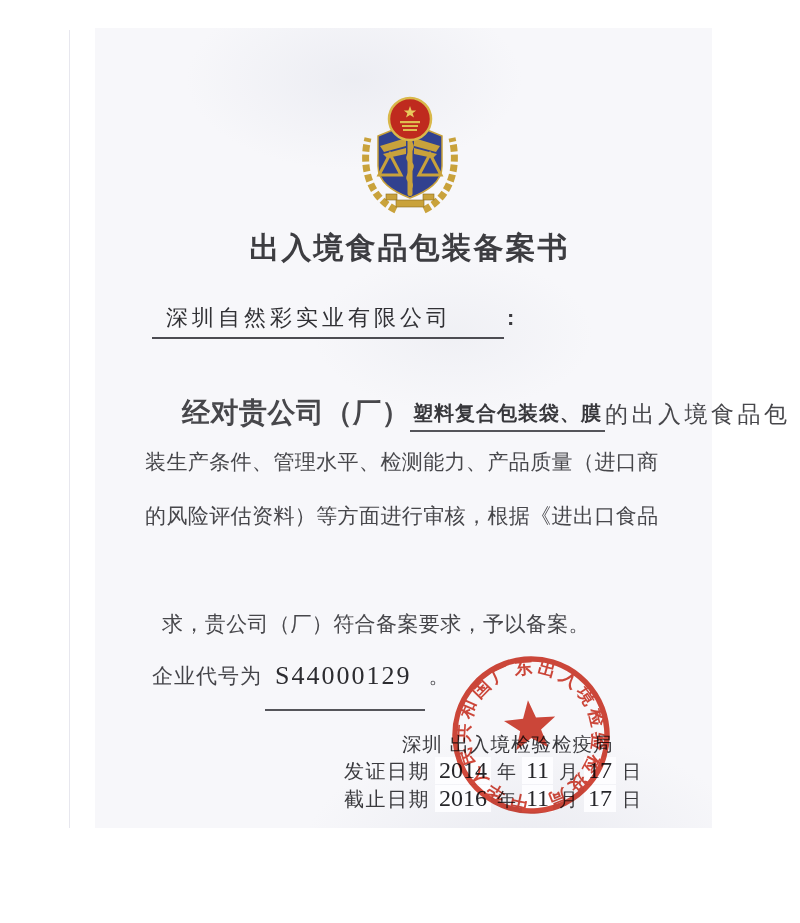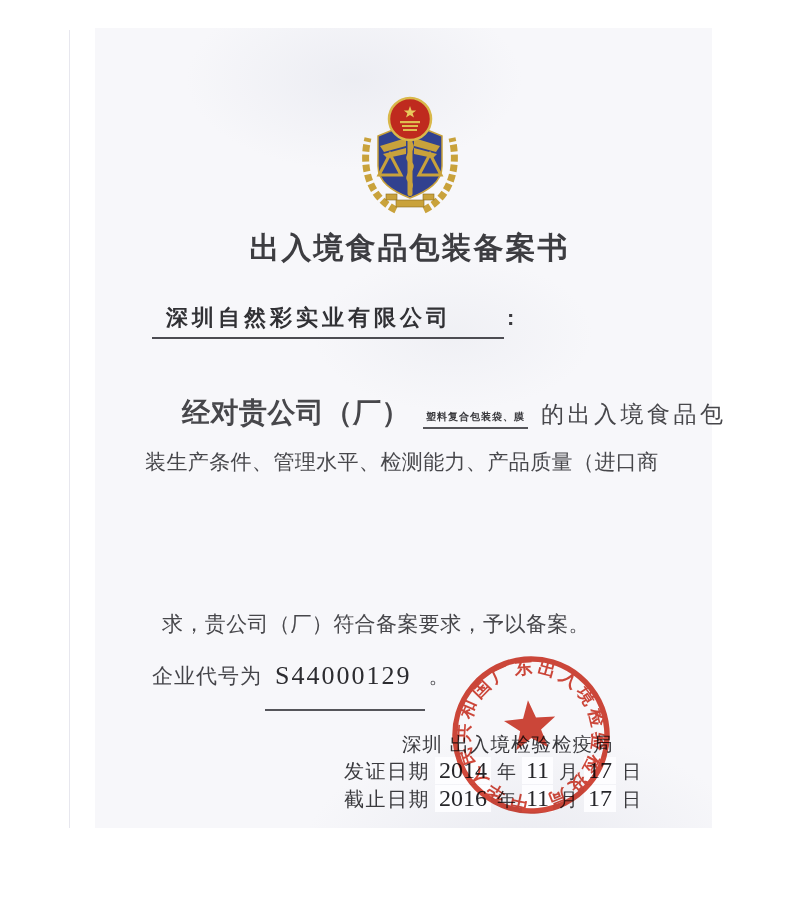--- a/index.html
+++ b/index.html
@@ -22,32 +22,32 @@
   .abs{position:absolute;}
   .emblem{left:356px;top:94px;width:108px;height:122px;}
   .title{
     left:95px;top:228px;width:617px;text-align:center;
     font-size:30px;font-weight:bold;letter-spacing:2px;color:#3d3d41;
     padding-left:12px;box-sizing:border-box;
   }
   .recipient-line{left:152px;top:300px;width:352px;height:37px;border-bottom:2px solid #4c4c52;}
   .recipient-company{
     position:absolute;left:14px;top:3px;white-space:nowrap;
-    font-size:22px;font-weight:bold;letter-spacing:4px;color:#313135;
+    font-size:22px;font-weight:normal;letter-spacing:4px;color:#313135;
   }
   .recipient-colon{left:507px;top:305px;font-size:22px;font-weight:bold;color:#3a3a3e;}
   .body-line{
     white-space:nowrap;font-size:21px;letter-spacing:0.4px;color:#47474b;
   }
   .l1{left:182px;top:394px;}
   .l1-lead{font-size:28px;letter-spacing:0.5px;font-weight:bold;}
   .l1-tail{font-size:23px;letter-spacing:3.5px;font-family:Liberation Mono, monospace;}
   .product-fill{
-    display:inline-block;font-size:10px;font-weight:bold;letter-spacing:1px;color:#38383c;
-    border-bottom:2px solid #55555a;padding:0 3px 3px 3px;margin:0 13px;transform:translateY(-2px);
+    display:inline-block;font-size:20px;font-weight:bold;letter-spacing:1px;color:#38383c;
+    border-bottom:2px solid #55555a;padding:0 3px 3px 3px;margin:0 0;transform:translateY(-2px);
   }
   .l2{left:145px;top:448px;}
   .l3{left:145px;top:502px;}
   .l4{left:145px;top:556px;}
   .l5{left:162px;top:610px;}
   .code-line{left:152px;top:660px;white-space:nowrap;font-size:21px;letter-spacing:1px;color:#45454a;}
   .code-value{
     display:inline-block;font-family:"Liberation Serif", serif;font-size:26px;letter-spacing:2px;
     color:#2c2c30;border-bottom:2px solid #55555a;padding:0 14px 18px 10px;margin:0 3px;
     transform:translateY(1px);
@@ -111,20 +111,21 @@
 
   <div class="abs recipient-line">
     <span class="recipient-company">深圳自然彩实业有限公司</span>
   </div>
   <div class="abs recipient-colon">:</div>
 
   <div class="abs body-line l1">
     <span class="l1-lead">经对贵公司（厂）</span><span class="product-fill">塑料复合包装袋、膜</span><span class="l1-tail">的出入境食品包</span>
   </div>
   <div class="abs body-line l2">装生产条件、管理水平、检测能力、产品质量（进口商</div>
+  <div class="abs body-line l3">的风险评估资料）等方面进行审核，根据《进出口食品</div>
   <div class="abs body-line l5">求，贵公司（厂）符合备案要求，予以备案。</div>
 
   <div class="abs code-line">
     <span>企业代号为</span><span class="code-value">S44000129</span><span>。</span>
   </div>
 
   <div class="abs issuer">深圳 出入境检验检疫局</div>
 
   <div class="abs date-row issue-row">
     <span class="lbl">发证日期</span><span class="num">2014</span><span class="unit">年</span><span class="num">11</span><span class="unit">月</span><span class="num">17</span><span class="unit">日</span>

